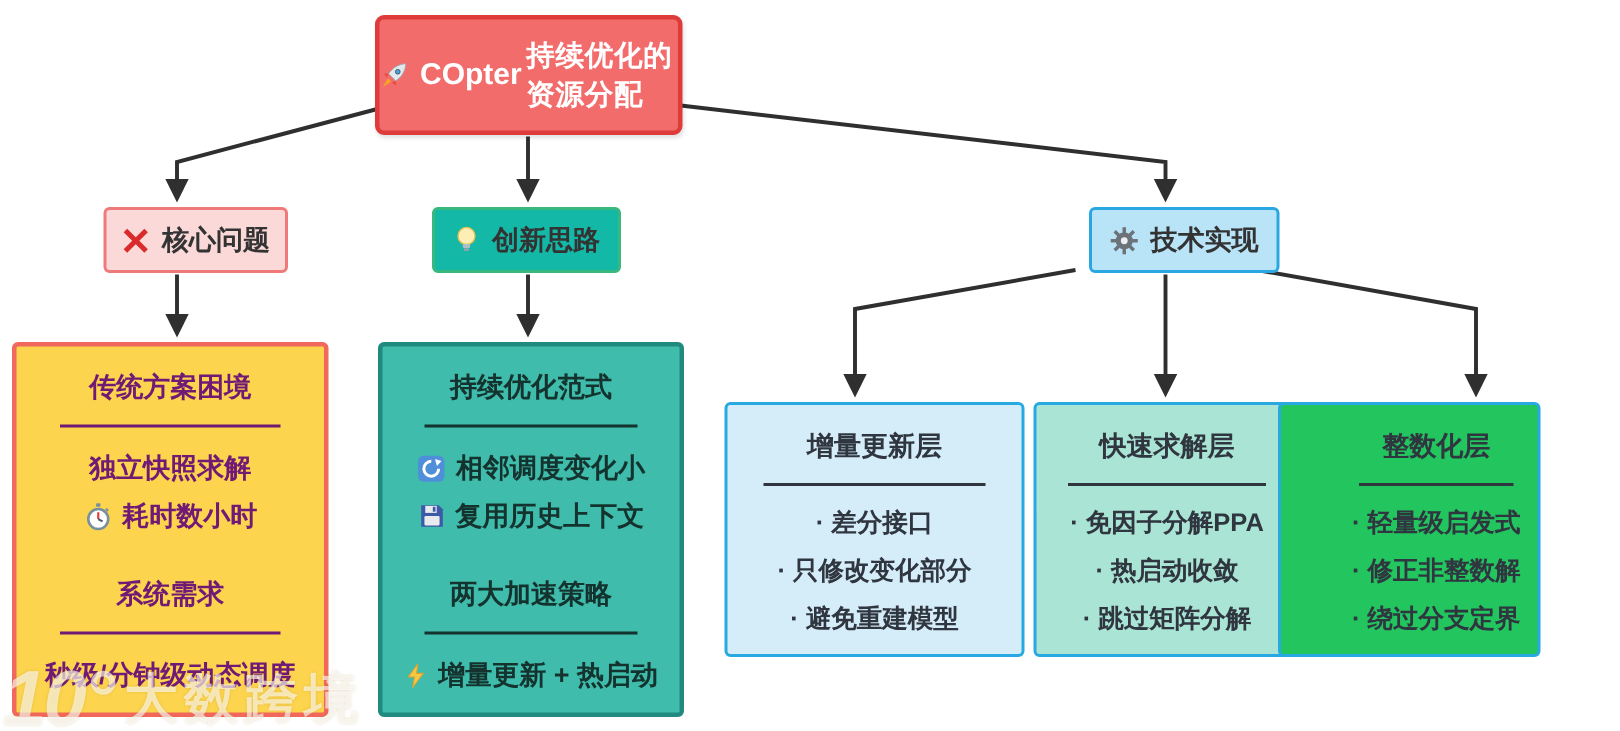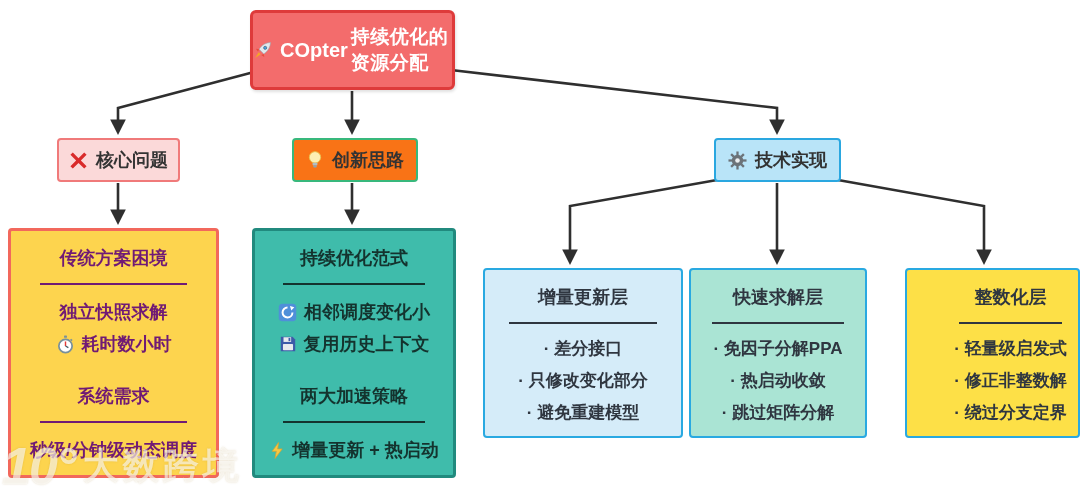--- a/index.html
+++ b/index.html
@@ -19,34 +19,34 @@
     display:flex;flex-direction:row;align-items:center;justify-content:center;gap:3px;
     color:#fff;box-shadow:1px 2px 3px rgba(0,0,0,.12);
   }
   .root-line1{display:flex;align-items:center;gap:7px;font-size:20px;font-weight:bold;}
   .root-line2{font-size:19px;font-weight:bold;letter-spacing:.5px;}
 
   
   .branch-label{
     top:138px;height:44px;border-radius:4px;
     display:flex;align-items:center;justify-content:center;gap:8px;
-    font-size:18px;font-weight:bold;color:#333;border-style:solid;border-width:2.5px;
+    font-size:18px;font-weight:bold;color:#333;border-style:solid;border-width:2.5px;margin-left:12px;
   }
   .label-pink{left:57px;width:123px;background:#fbd9d9;border-color:#f07a7a;}
-  .label-green{left:292px;width:126px;background:#f97316;border-color:#38b87c;}
+  .label-green{left:276px;width:126px;background:#14b8a6;border-color:#38b87c;}
   .label-blue{left:714px;width:127px;background:#b9e4f8;border-color:#2aa7e0;}
 
   
   .card{position:absolute;box-sizing:border-box;text-align:center;border-radius:4px;}
   .card-yellow{left:8px;top:228px;width:211px;height:250px;background:#fdd44e;border:3px solid #f2685c;color:#701a75;}
   .card-teal{left:252px;top:228px;width:204px;height:250px;background:#3fbcab;border:3px solid #218a7e;color:#14332e;}
   .tech-card{top:268px;height:170px;border:2.5px solid #29a9e1;color:#2f3640;}
   .tech-1{left:483px;width:200px;background:#d5ecf9;}
   .tech-2{left:689px;width:178px;background:#aae4d4;}
-  .tech-3{left:905px;width:175px;background:#fde047;padding-left:36px;}
+  .tech-3{left:852px;width:175px;background:#22c55e;padding-left:36px;}
 
   .card-title{font-size:18px;font-weight:bold;line-height:26px;margin-top:14px;}
   .divider{width:72%;margin:12px auto 0;border-top:2.5px solid;}
   .card-item{font-size:18px;line-height:26px;margin-top:6px;font-weight:600;
              display:flex;align-items:center;justify-content:center;gap:7px;}
   .card-item.first{margin-top:14px;}
   .card-title.second{margin-top:26px;}
   .tech-card .card-item{font-size:17px;margin-top:6px;}
   .tech-card .card-item.first{margin-top:12px;}
   .tech-card .divider{width:76%;}

